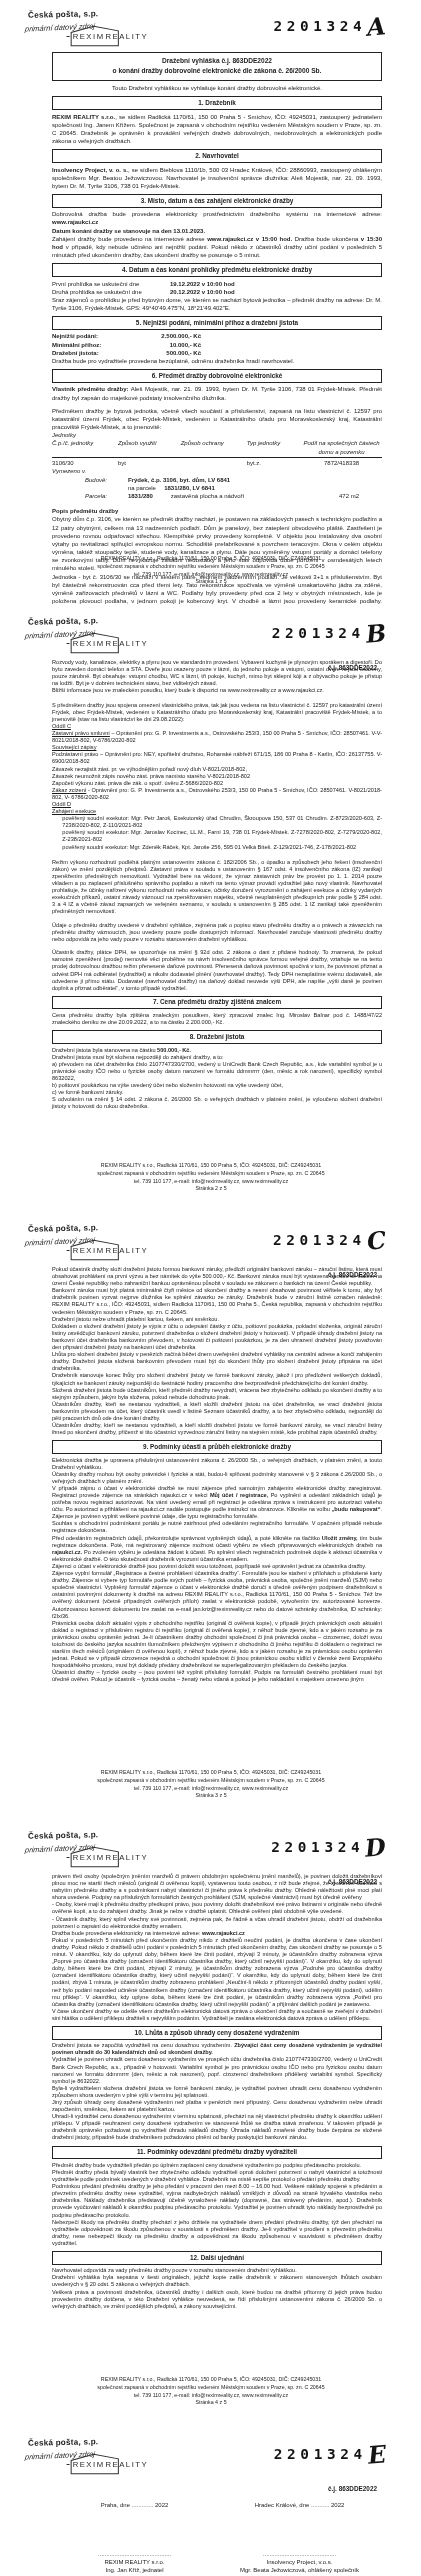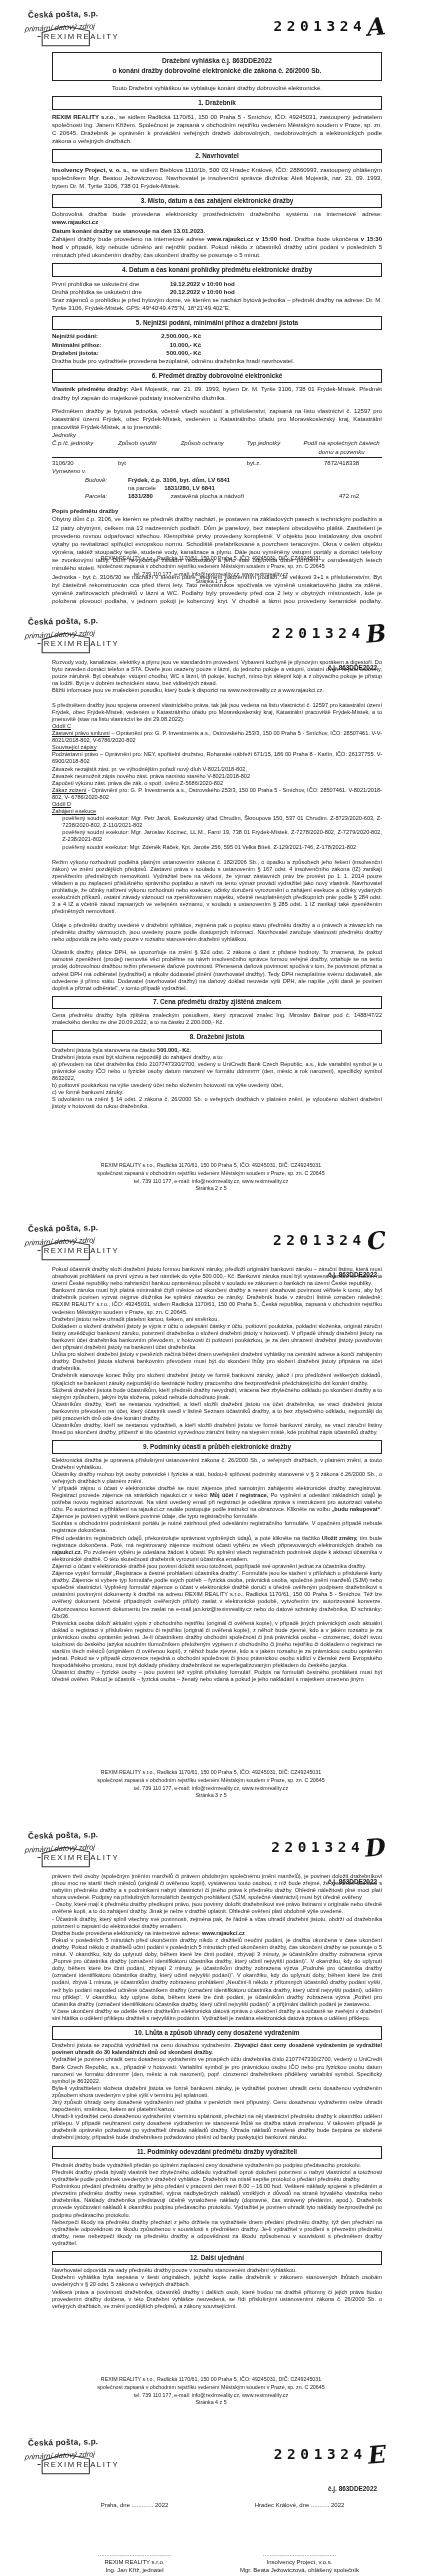--- a/index.html
+++ b/index.html
@@ -1,21 +1,21 @@
 <!DOCTYPE html>
 <html lang="cs" style="font-size:8.2px"><head>
 <meta charset="utf-8">
 <style>
   html,body{margin:0;padding:0;background:#ffffff;}
   body{width:422px;height:3033px;position:relative;font-family:"Liberation Sans",sans-serif;color:#1e1e1e;}
   .page{position:relative;width:422px;height:607px;overflow:hidden;background:#fff;}
   
   .cp-name{position:absolute;left:28px;top:10.3px;font-size:8.2px;font-weight:bold;letter-spacing:0.2px;transform:rotate(-1.4deg);white-space:nowrap;}
   .cp-sub{position:absolute;left:25px;top:23px;font-size:7.5px;font-style:italic;transform:rotate(-2.6deg) skewX(-8deg);white-space:nowrap;}
-  .logo{position:absolute;left:36px;top:24px;width:118px;height:24px;}
+  .logo{position:absolute;left:65px;top:24px;width:118px;height:24px;}
   .logo svg{position:absolute;left:0;top:0;}
   .logo-text{position:absolute;left:7.7px;top:7.7px;font-size:7.7px;letter-spacing:1.5px;color:#262626;font-weight:500;white-space:nowrap;}
   .logo-text .lg2{margin-left:1px;}
   
   .stamp{position:absolute;right:36px;top:12.4px;font-family:"DejaVu Sans Mono",monospace;font-size:14.4px;font-weight:bold;letter-spacing:4.6px;color:#141414;white-space:nowrap;}
   .stamp-letter{font-family:"DejaVu Serif",serif;font-style:italic;font-weight:bold;font-size:24px;letter-spacing:0;display:inline-block;transform:rotate(-5deg);vertical-align:-4.1px;margin-left:1px;}
   .cj{position:absolute;right:45px;top:57px;font-size:6.4px;font-weight:bold;color:#1d1d1d;}
   
   .bodyc{position:absolute;left:52px;top:52px;width:330px;font-size:6px;line-height:1.36;text-align:justify;color:#1c1c1c;}
   .dense .bodyc{font-size:5.6px;line-height:1.27;}

